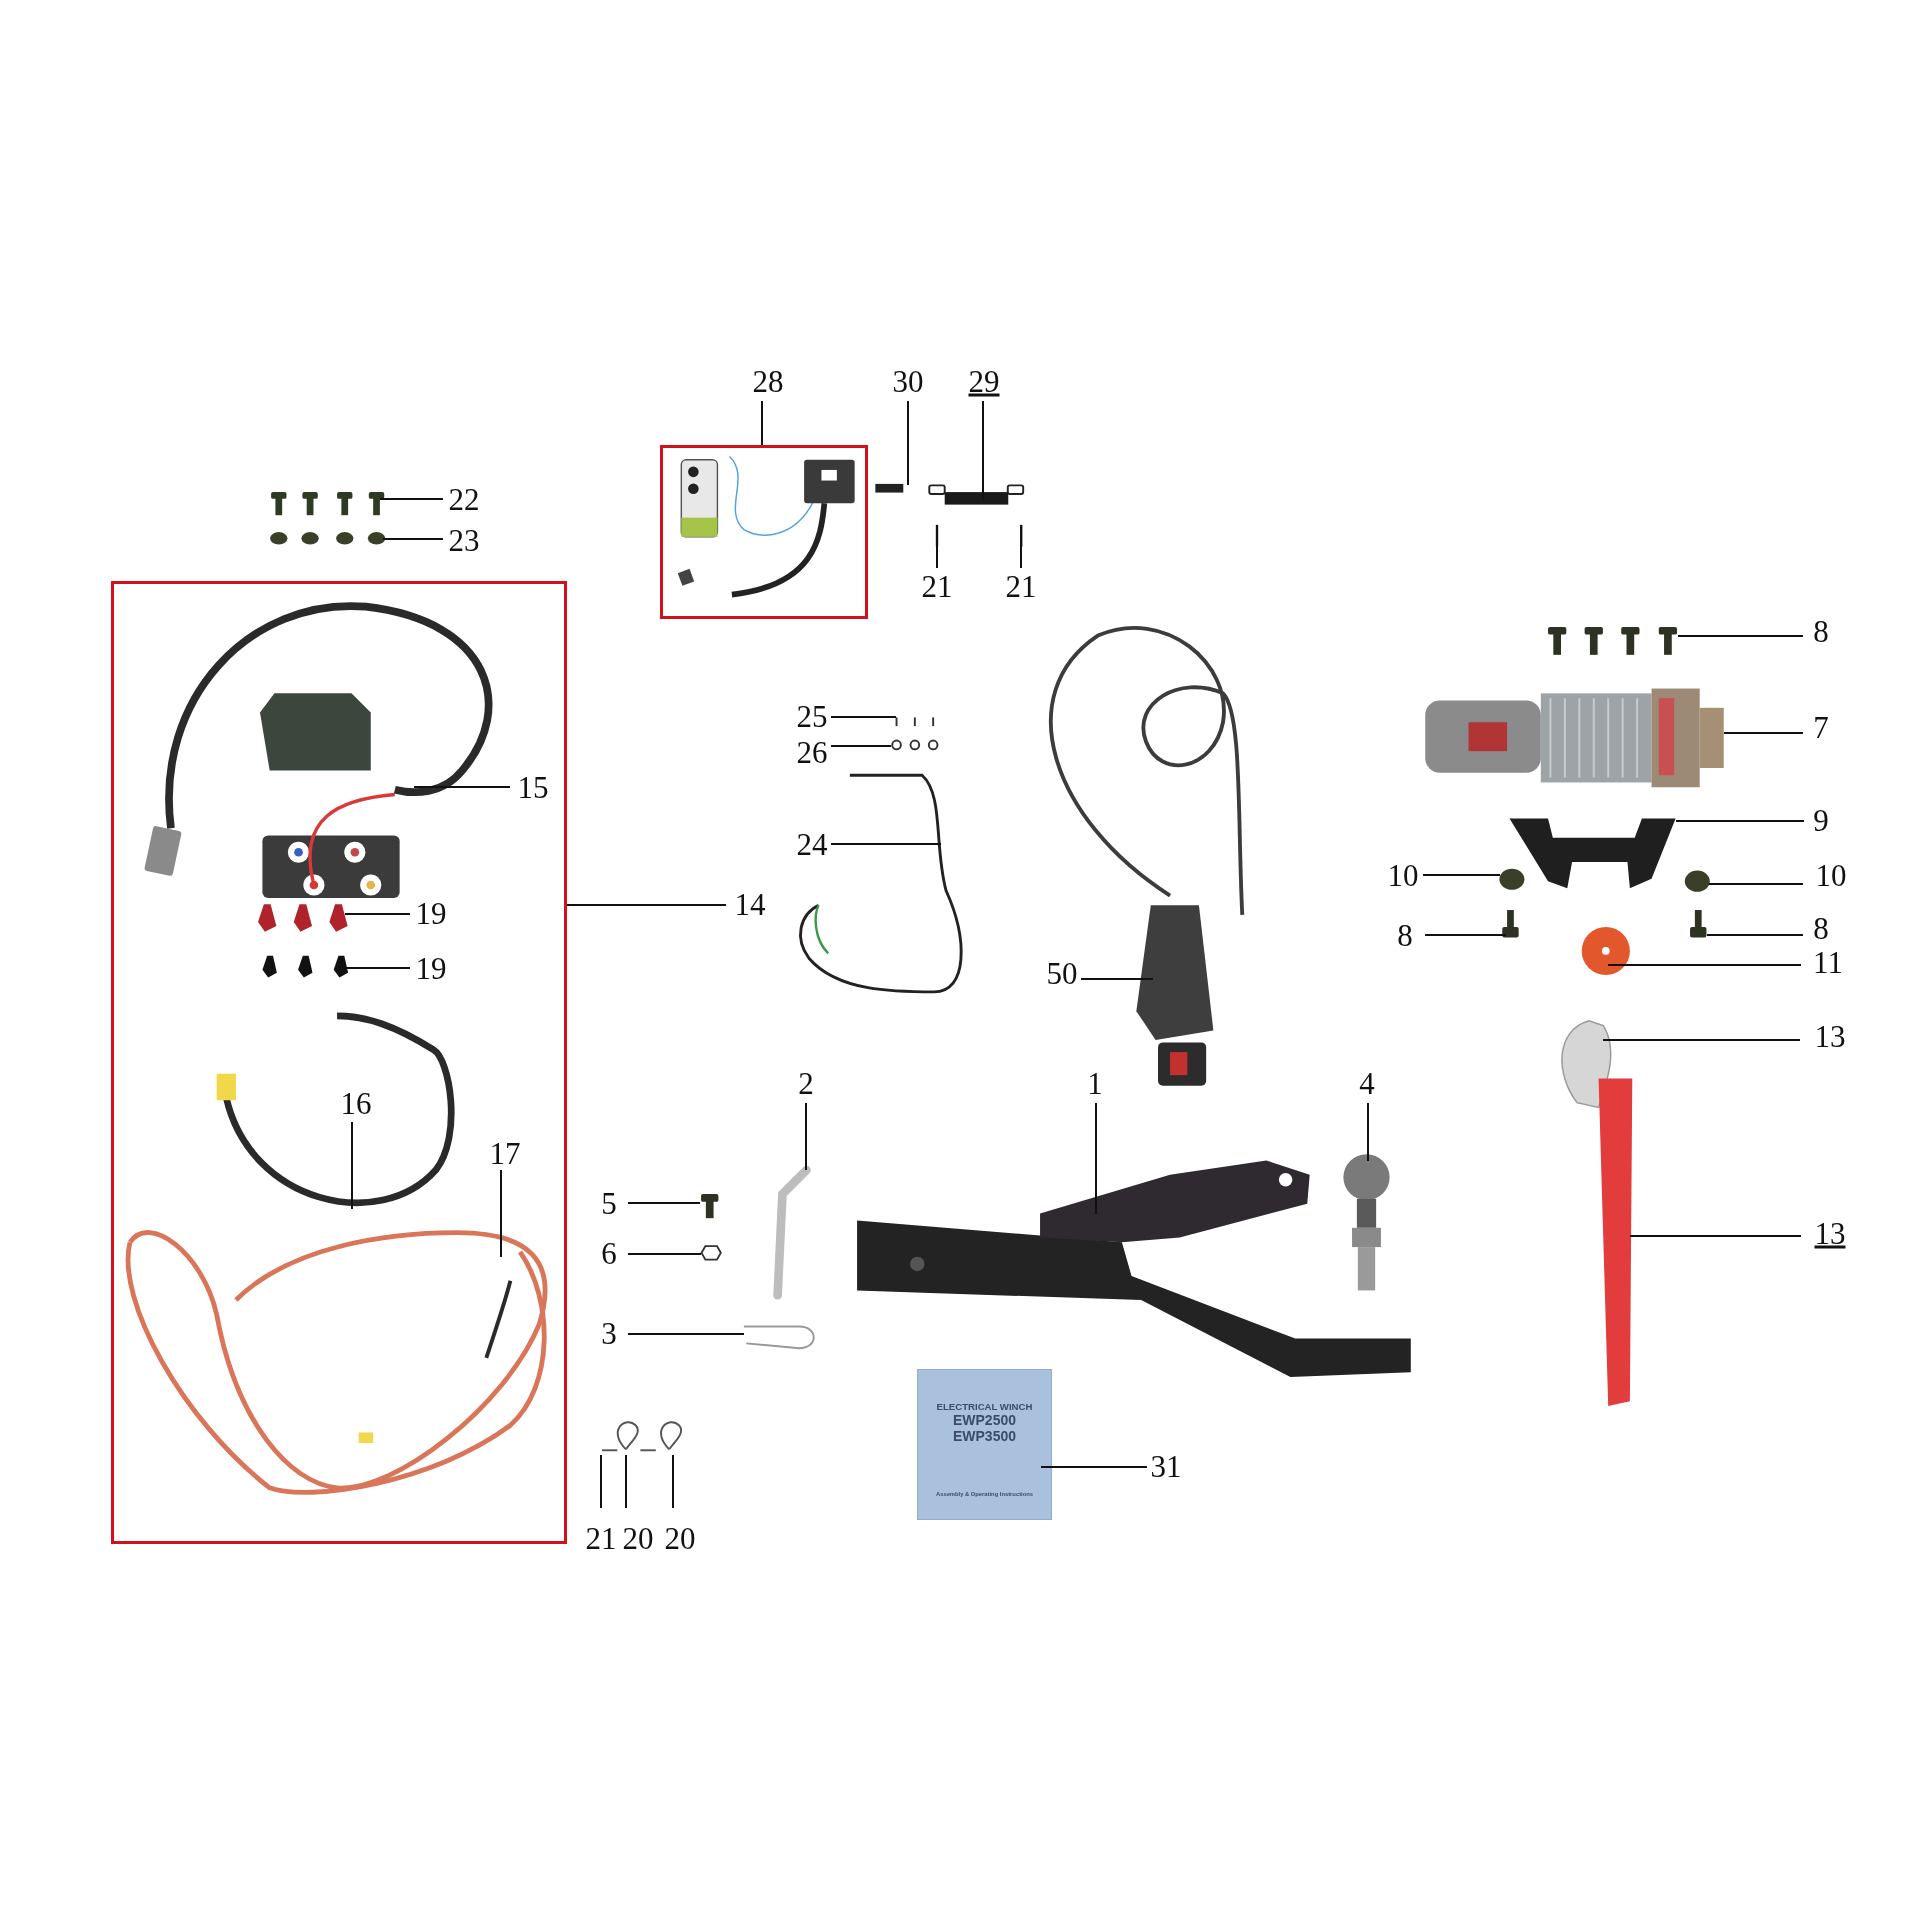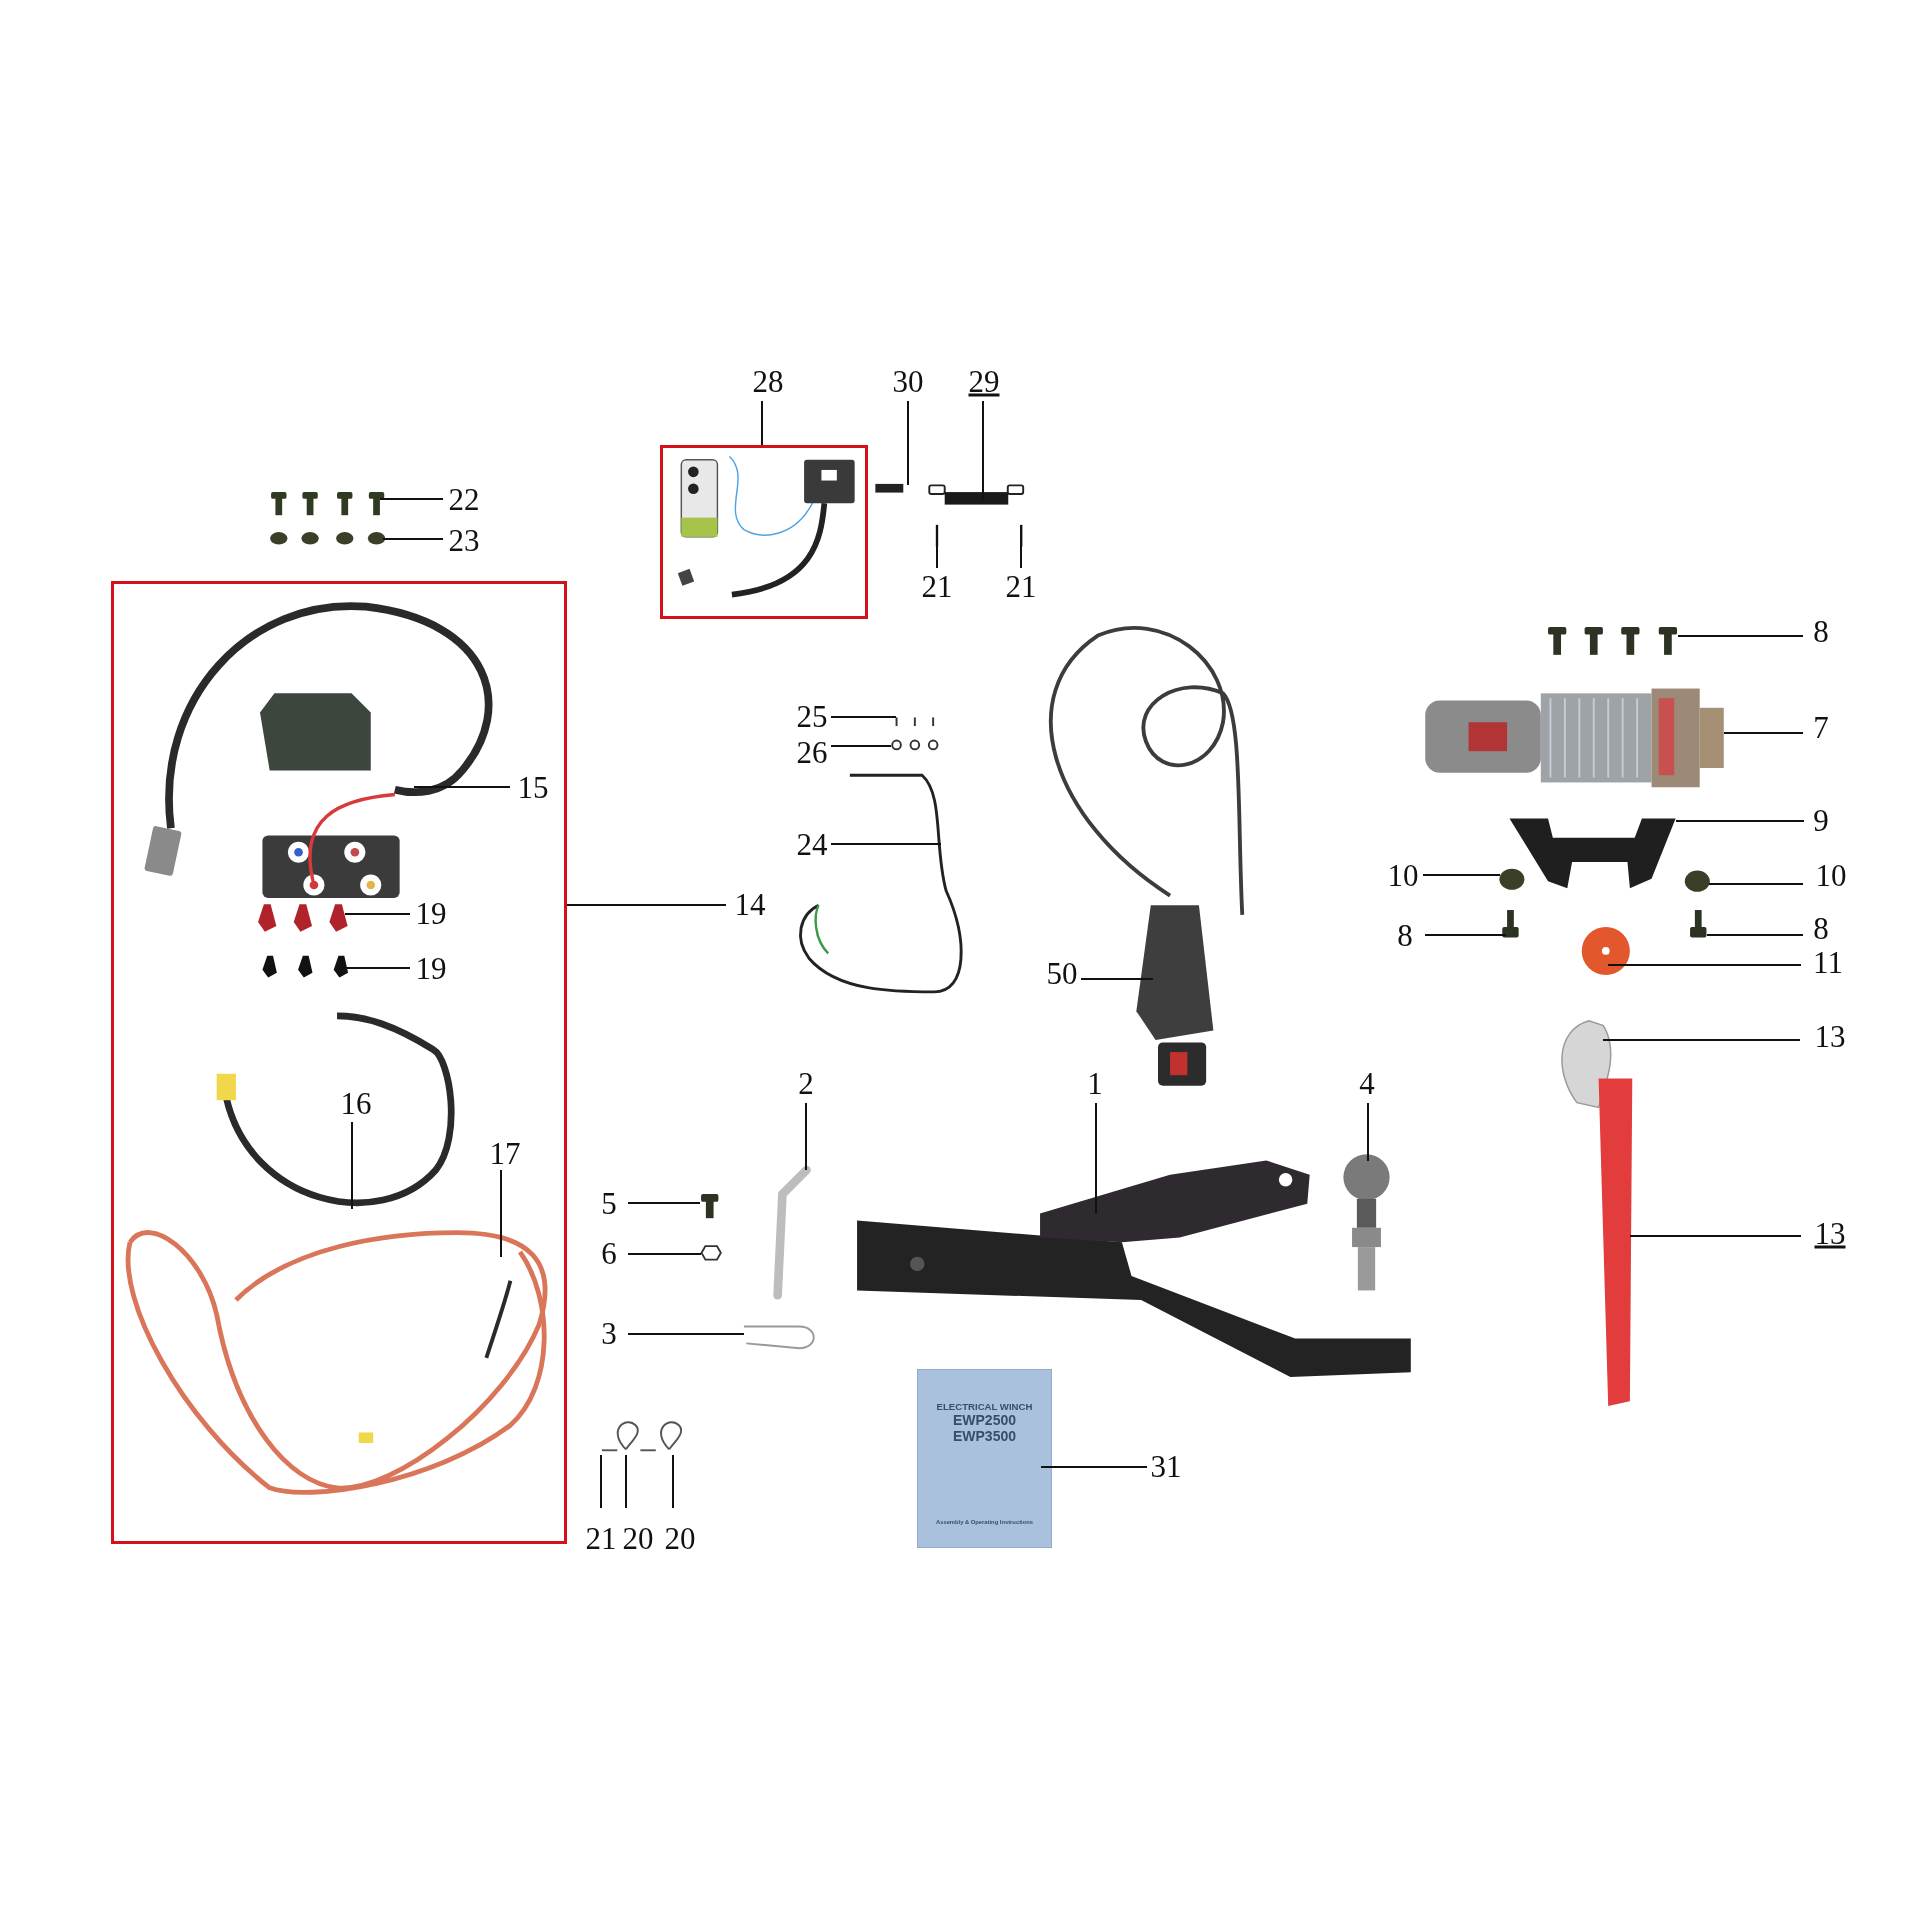--- a/index.html
+++ b/index.html
@@ -173,21 +173,21 @@
   </g>
 
   <g stroke="#555" stroke-width="4" fill="none">
     <path d="M1300 3010 C1260 2970,1300 2940,1320 2960 C1335 2975,1310 2995,1300 3010"></path>
     <path d="M1390 3010 C1350 2970,1390 2940,1410 2960 C1425 2975,1400 2995,1390 3010"></path>
     <path d="M1250 3012 L1282 3012"></path>
       <path d="M1330 3012 L1362 3012"></path>
   </g>
 </svg>
 
-<div class="manual" style="left:917px;top:1369px;width:135px;height:179px;">
+<div class="manual" style="left:917px;top:1369px;width:135px;height:151px;">
   <div class="t1">ELECTRICAL WINCH</div>
   <div class="t2">EWP2500</div>
   <div class="t2">EWP3500</div>
   <div class="t3">Assembly &amp; Operating Instructions</div>
 </div>
 
 <div class="line vl" style="left:761px;top:401px;height:44px;"></div>
 <div class="line vl" style="left:907px;top:401px;height:84px;"></div>
 <div class="line vl" style="left:982px;top:401px;height:99px;"></div>
 <div class="line vl" style="left:936px;top:525px;height:43px;"></div>

